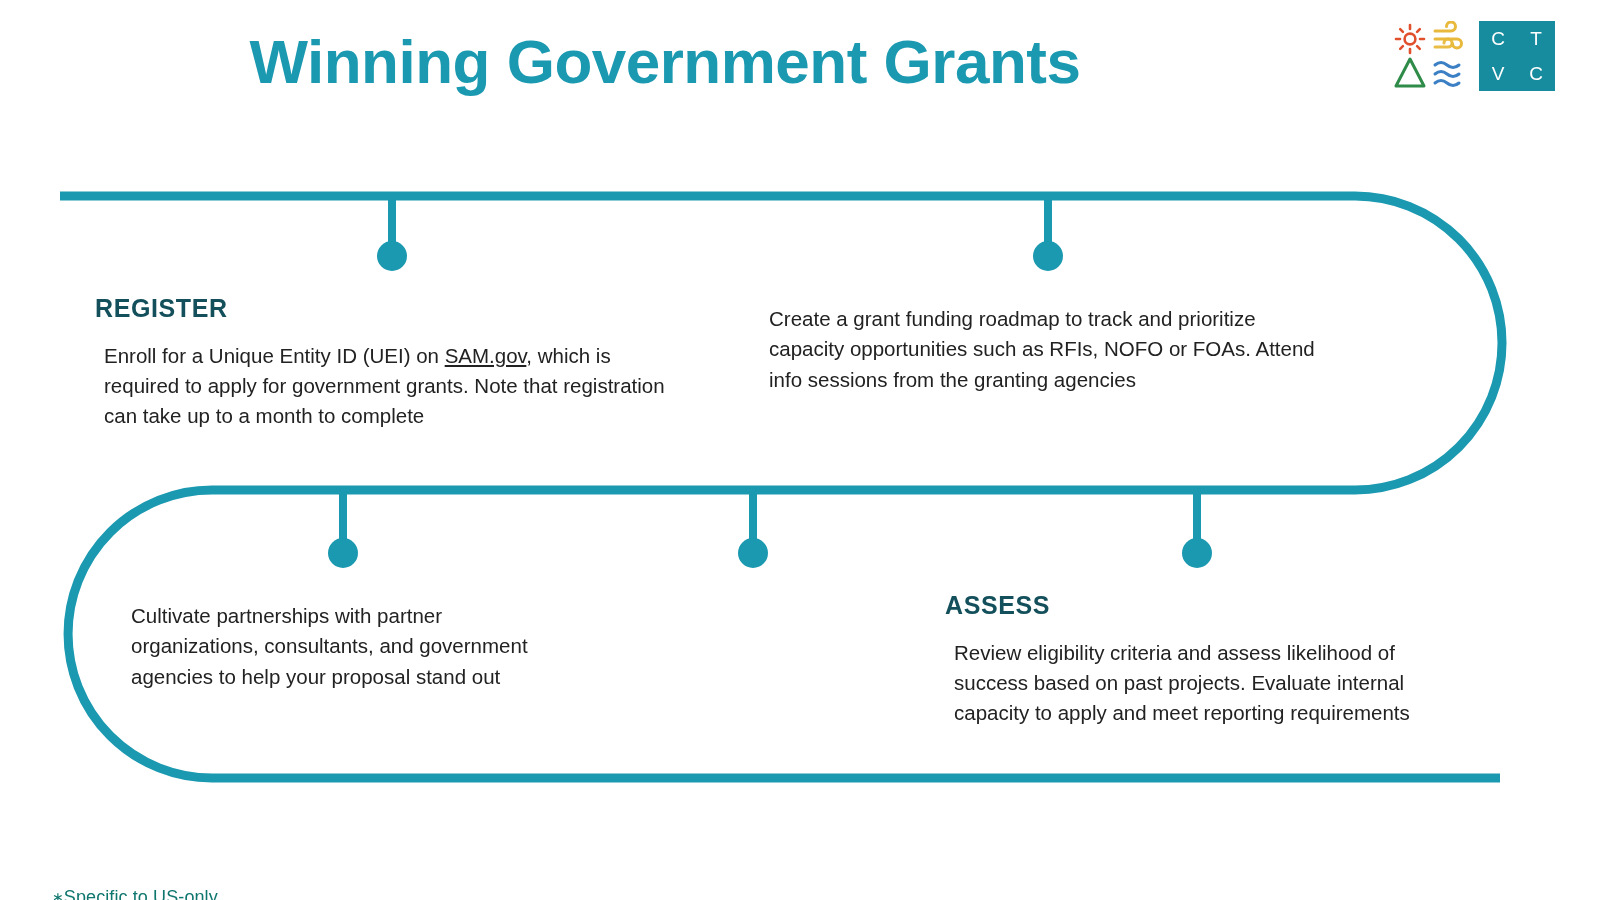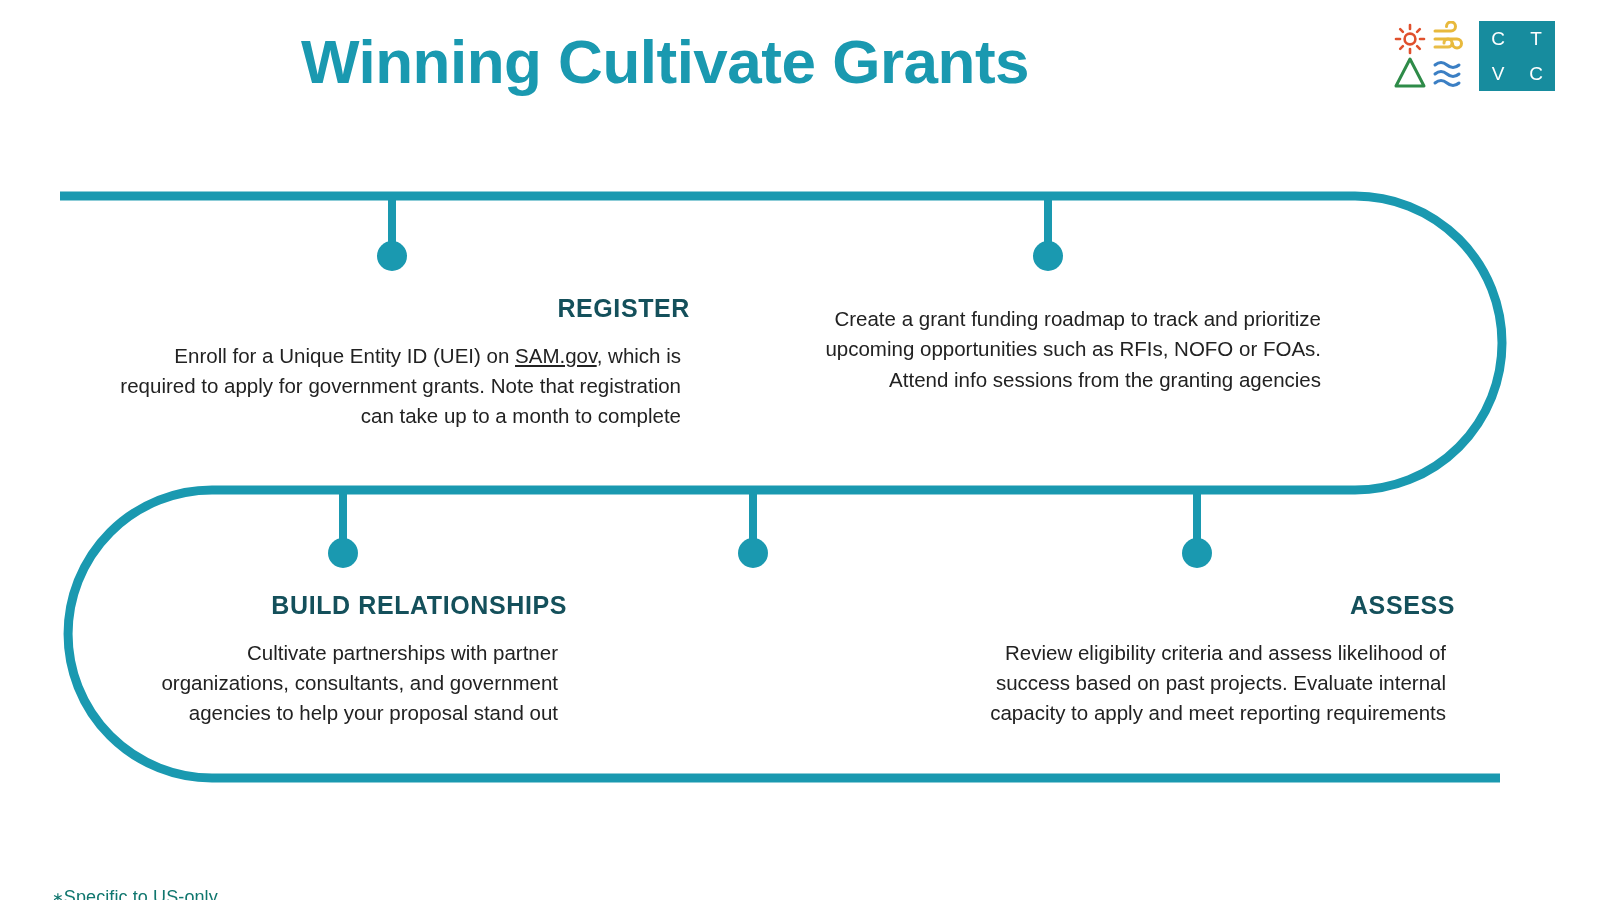--- a/index.html
+++ b/index.html
@@ -67,21 +67,21 @@
     left: 0;
     top: 0;
     width: 1600px;
     height: 900px;
     pointer-events: none;
   }
 
   
   .step {
     position: absolute;
-    text-align: right;
+    text-align: left;
   }
   .step-heading {
     font-size: 25px;
     font-weight: bold;
     letter-spacing: 0.6px;
     color: #14505B;
     margin: 0 0 18px 0;
     line-height: 1.1;
   }
   .step-body {
@@ -110,21 +110,21 @@
     font-size: 18px;
     color: #0f766e;
     letter-spacing: 0.1px;
     margin-top: 43px;
   }
   #footnote .star { font-size: 14px; vertical-align: 1px; }
 </style>
 </head>
 <body>
 
-<div id="page-title">Winning Cultivate Grants</div>
+<div id="page-title">Winning Government Grants</div>
 
 <div id="logo">
   <svg id="logo-marks" viewBox="0 0 76 70">
 
     <g stroke="#E0502D" stroke-width="2.6" fill="none" stroke-linecap="round">
       <circle cx="17" cy="18" r="5.4"></circle>
       <line x1="17" y1="4" x2="17" y2="8"></line>
       <line x1="17" y1="28" x2="17" y2="32"></line>
       <line x1="3" y1="18" x2="7" y2="18"></line>
       <line x1="27" y1="18" x2="31" y2="18"></line>
@@ -189,25 +189,24 @@
     <circle cx="1197" cy="553" r="15" fill="#1A99B0"></circle>
   </g>
 </svg>
 
 <div class="step" id="step-register">
   <div class="step-heading">REGISTER</div>
   <p class="step-body"><span>Enroll for a Unique Entity ID (UEI) on </span><span class="underlined">SAM.gov</span><span>, which is required to apply for government grants. Note that registration can take up to a month to complete</span></p>
 </div>
 
 <div class="step" id="step-identify">
-  <p class="step-body">Create a grant funding roadmap to track and prioritize upcoming opportunities such as RFIs, NOFO or FOAs. Attend info sessions from the granting agencies</p>
+  <p class="step-body">Create a grant funding roadmap to track and prioritize capacity opportunities such as RFIs, NOFO or FOAs. Attend info sessions from the granting agencies</p>
 </div>
 
 <div class="step" id="step-build">
-  <div class="step-heading">BUILD RELATIONSHIPS</div>
   <p class="step-body">Cultivate partnerships with partner organizations, consultants, and government agencies to help your proposal stand out</p>
 </div>
 
 <div class="step" id="step-prepare">
 </div>
 
 <div class="step" id="step-assess">
   <div class="step-heading">ASSESS</div>
   <p class="step-body">Review eligibility criteria and assess likelihood of success based on past projects. Evaluate internal capacity to apply and meet reporting requirements</p>
 </div>

